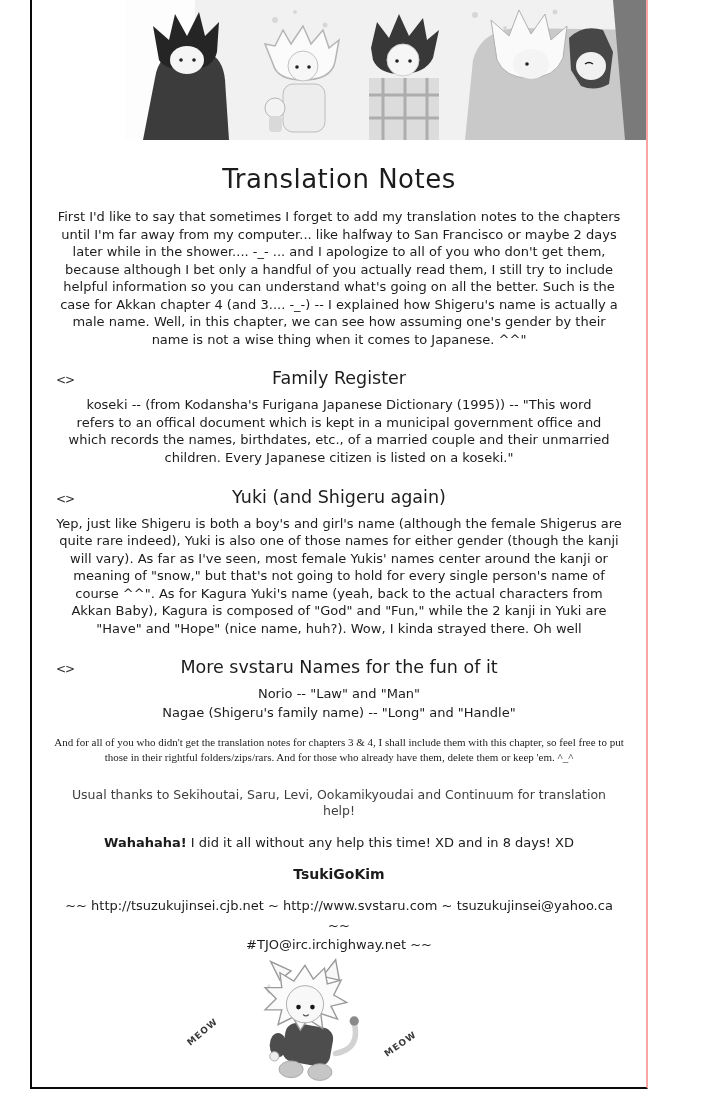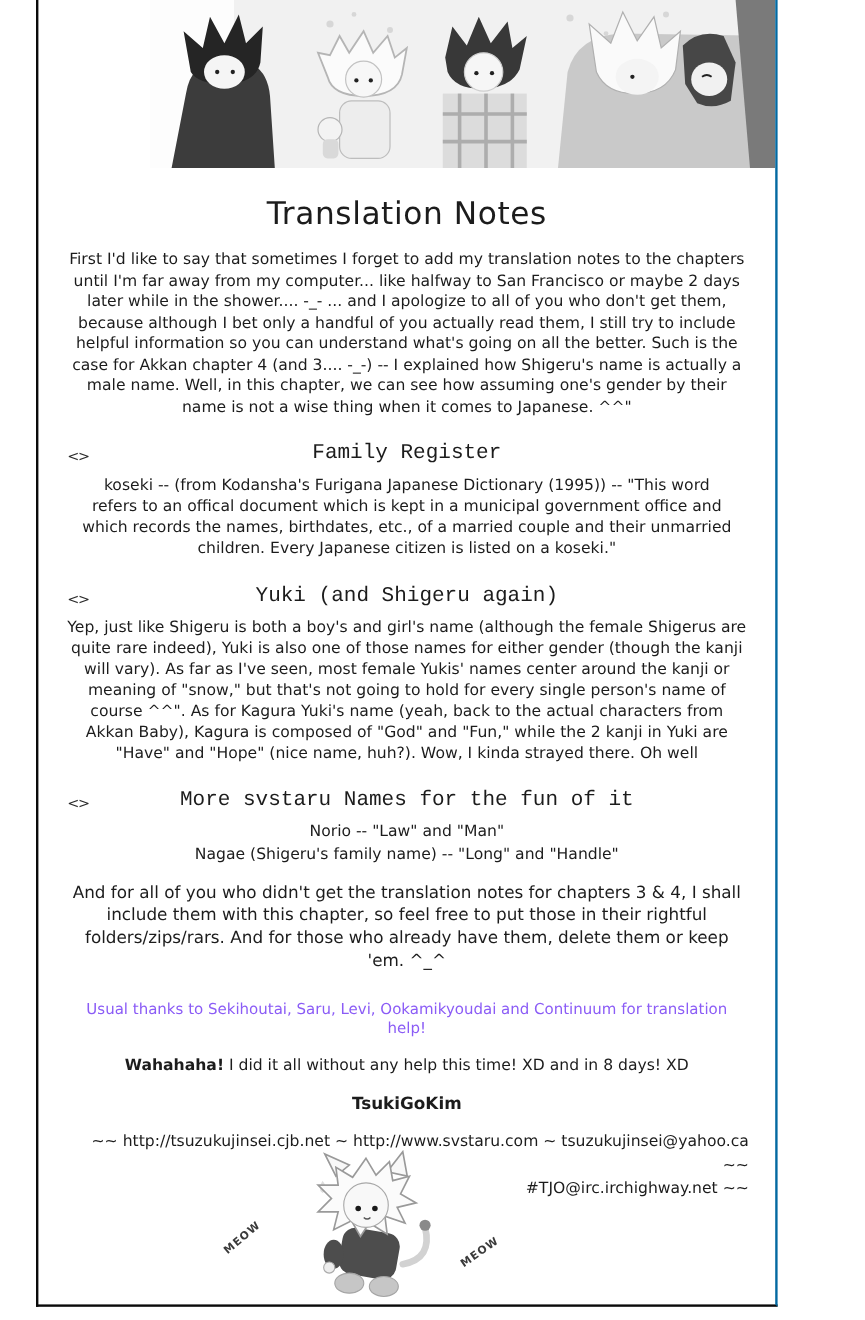--- a/index.html
+++ b/index.html
@@ -4,41 +4,41 @@
 <style>
   * { margin:0; padding:0; box-sizing:border-box; }
   html, body { background:#ffffff; }
   .page {
     position:relative; width:721px; height:1100px; background:#fff;
     font-family:"DejaVu Sans","Liberation Sans",sans-serif;
     color:#1c1c1c; overflow:hidden;
   }
   .frame {
     position:absolute; left:30px; top:0; width:618px; height:1089px;
-    border-left:2px solid #0a0a0a; border-right:2px solid #0369a1; border-bottom:2px solid #0a0a0a;
+    border-left:2px solid #0a0a0a; border-right:2px solid #fca5a5; border-bottom:2px solid #0a0a0a;
     background:#fff;
   }
   .banner { position:absolute; top:0; right:0; width:521px; height:140px; overflow:hidden; }
   .content { position:absolute; top:140px; left:0; width:100%; padding:0 22px; text-align:center; }
   .title { margin-top:24px; font-size:26px; font-weight:500; letter-spacing:0.5px; }
   .intro { margin-top:14px; font-size:13px; line-height:1.35; }
   .section-head { position:relative; margin-top:20px; }
   .section-head .bullet {
     position:absolute; left:2px; top:5px; font-size:12px; letter-spacing:-1px; color:#2a2a2a;
   }
-  .section-head h2 { font-size:17.5px; font-weight:500;font-family:Liberation Mono, monospace; }
+  .section-head h2 { font-size:17.5px; font-weight:500; }
   .body { margin-top:8px; font-size:13px; line-height:1.35; }
   .body.pad { padding:0 14px; }
   .names { margin-top:8px; font-size:13px; line-height:1.45; }
-  .closing { margin-top:12px; font-size:14px; line-height:1.35; }
-  .thanks { margin-top:22px; font-size:12.5px; color:#8b5cf6; line-height:1.3; }
+  .closing { margin-top:12px; font-size:11px; line-height:1.35;font-family:Liberation Serif, serif; }
+  .thanks { margin-top:22px; font-size:12.5px; color:#404040; line-height:1.3; }
   .boast { margin-top:16px; font-size:13px; }
   .boast b { font-weight:700;text-align:center; }
   .credit { margin-top:16px; font-size:14px; font-weight:700; }
-  .links { margin-top:14px; font-size:13px; line-height:1.5;text-align:right; }
+  .links { margin-top:14px; font-size:13px; line-height:1.5; }
   .footer-art { position:absolute; left:150px; bottom:0; width:250px; height:132px; }
   .footer-art svg { position:absolute; left:38px; bottom:1px; }
   .meow {
     position:absolute; font-size:9px; font-weight:700; letter-spacing:1px; color:#3a3a3a;
   }
   .meow.left  { left:2px;  top:72px;  transform:rotate(-40deg); }
   .meow.right { left:200px; top:84px; transform:rotate(-35deg); }
 </style>
 </head>
 <body>

